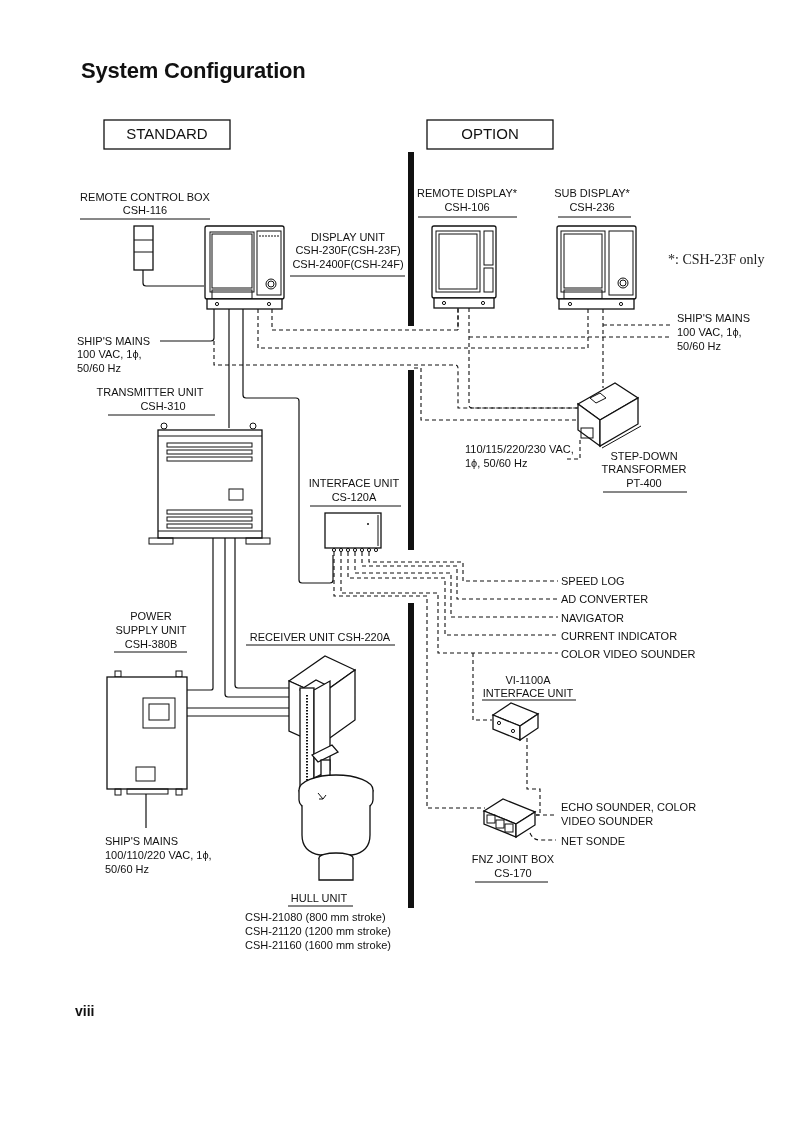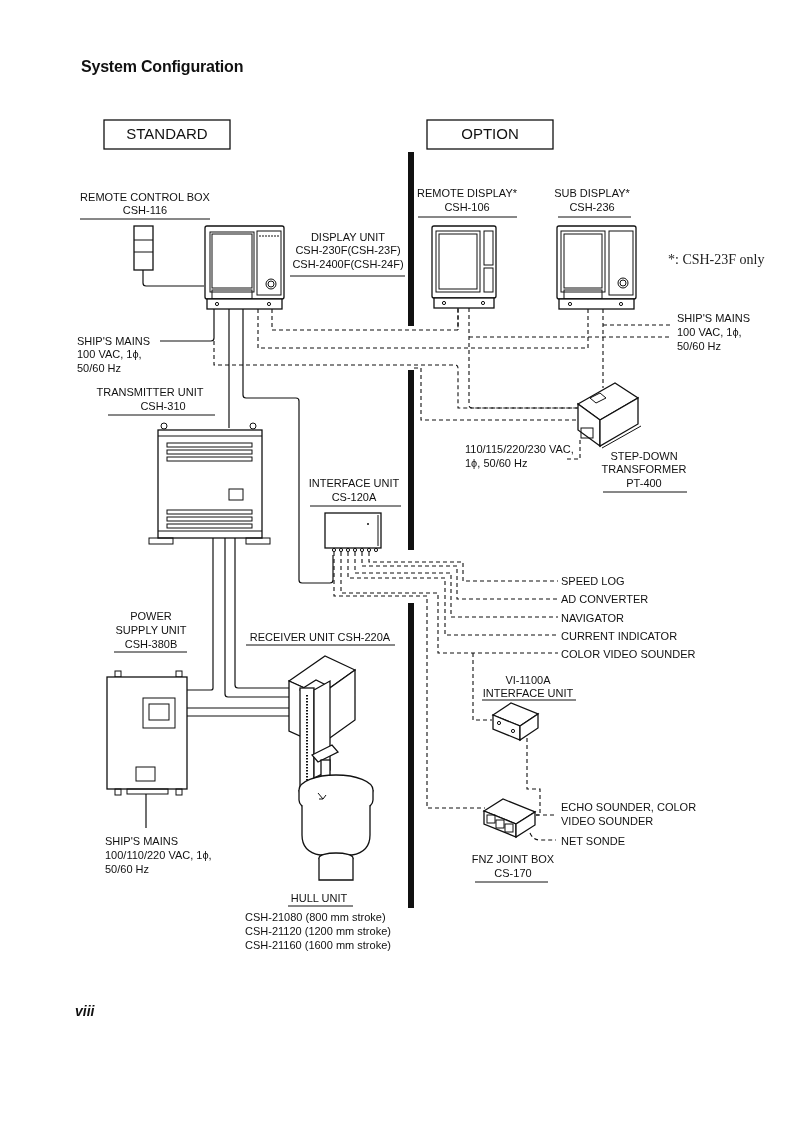--- a/index.html
+++ b/index.html
@@ -1,18 +1,18 @@
 <!DOCTYPE html>
 <html><head>
 <meta charset="utf-8">
 <style>
   html,body{margin:0;padding:0;background:#fff;}
   body{width:793px;height:1122px;position:relative;overflow:hidden;font-family:"Liberation Sans",sans-serif;color:#111;}
-  #page-title{position:absolute;left:81px;top:58px;font-size:16px;font-weight:bold;letter-spacing:-0.2px;}
-  #page-num{position:absolute;left:75px;top:1003px;font-size:14px;font-weight:bold;font-style:italic;}
+  #page-title{position:absolute;left:81px;top:58px;font-size:22px;font-weight:bold;letter-spacing:-0.2px;}
+  #page-num{position:absolute;left:75px;top:1003px;font-size:14px;font-weight:bold;}
   svg{position:absolute;left:0;top:0;}
   .lbl{font-family:"Liberation Sans",sans-serif;font-size:11px;fill:#111;}
   .lblc{text-anchor:middle;}
   .note{font-family:"Liberation Serif",serif;font-size:14px;fill:#222;}
   .hdr{font-family:"Liberation Sans",sans-serif;font-size:15px;fill:#111;text-anchor:middle;}
   .dev{fill:#fff;stroke:#111;stroke-width:1.3;}
   .thin{fill:none;stroke:#111;stroke-width:1;}
   .wire{fill:none;stroke:#111;stroke-width:1.2;}
   .dash{fill:none;stroke:#111;stroke-width:1.1;stroke-dasharray:4 3;}
   .ul{stroke:#111;stroke-width:1;}

